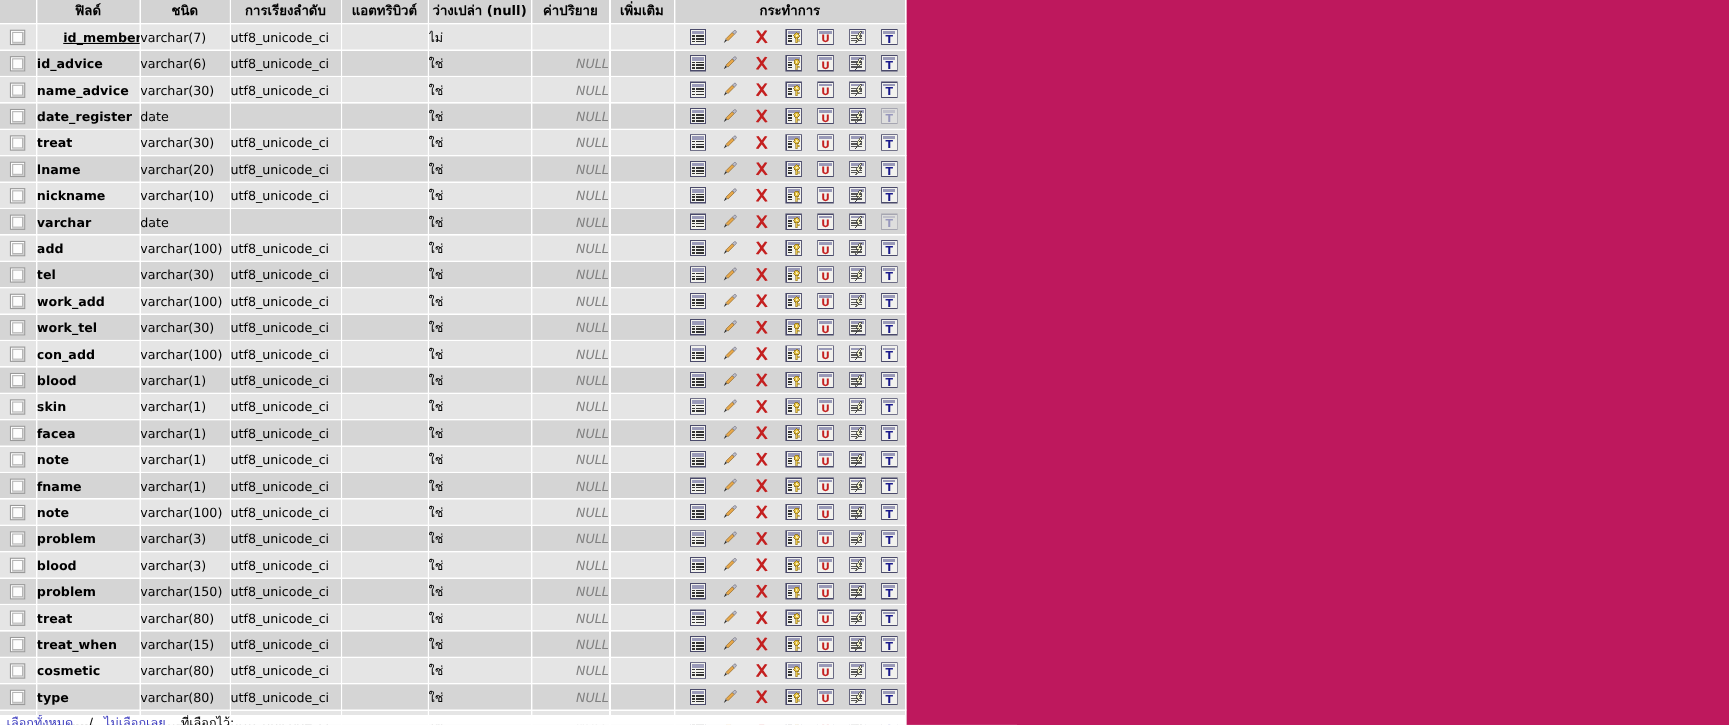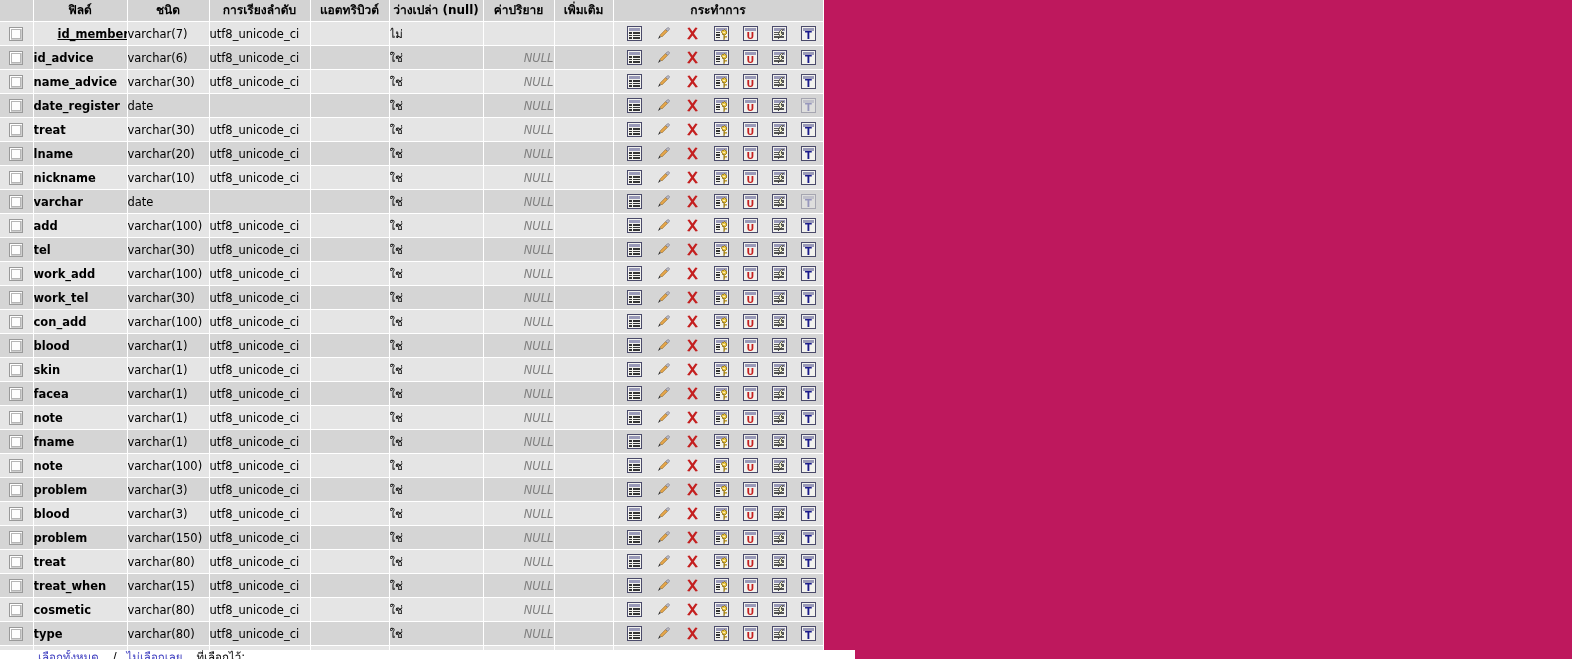--- a/index.html
+++ b/index.html
@@ -151,21 +151,20 @@
 
   
   .footer-strip {
     position: absolute;
     left: 0;
     top: 650px;
     width: 823px;
     height: 9px;
     background: #ffffff;
     overflow: hidden;
-    padding-left: 32px;
   }
   .footer-links {
     font-size: 11.5px;
     color: #3c3cbf;
     white-space: nowrap;
     line-height: 14px;
     padding-left: 6px;
   }
   .footer-links span.fl { text-decoration: underline; margin-right: 14px; }
   .footer-links span.fsep { color: #000; text-decoration: none; margin-right: 10px; }

